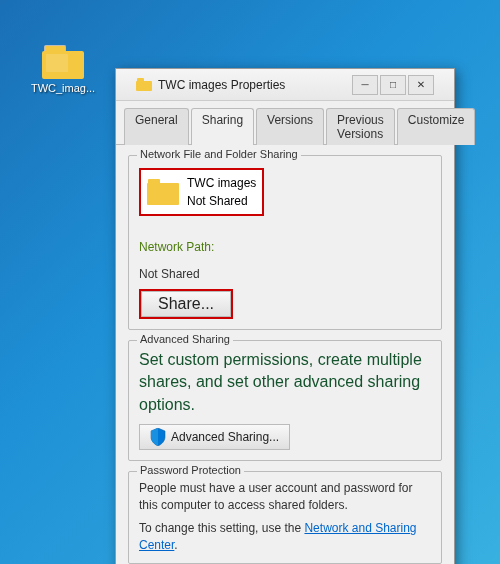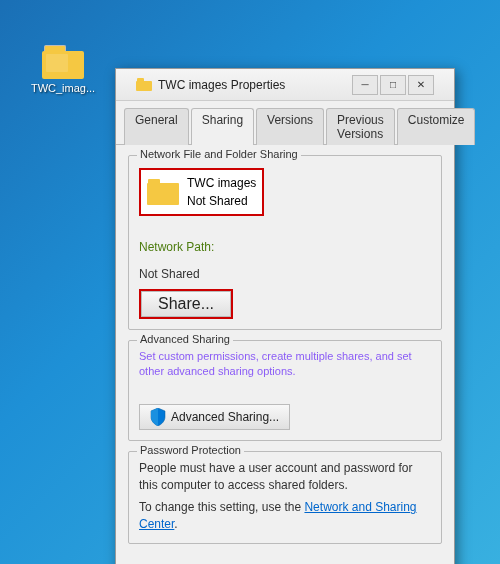--- a/index.html
+++ b/index.html
@@ -274,23 +274,23 @@
     }
 
     .shield-icon {
       width: 16px;
       height: 18px;
       flex-shrink: 0;
     }
 
     
     .adv-text {
-      font-size: 11px;
-      color: #8b5cf6;
-      margin-bottom: 24px;
+      font-size: 16px;
+      color: #14532d;
+      margin-bottom: 8px;
       line-height: 1.4;
     }
 
     
     .pw-text {
       font-size: 12px;
       color: #333;
       margin-bottom: 6px;
       line-height: 1.4;
     }

